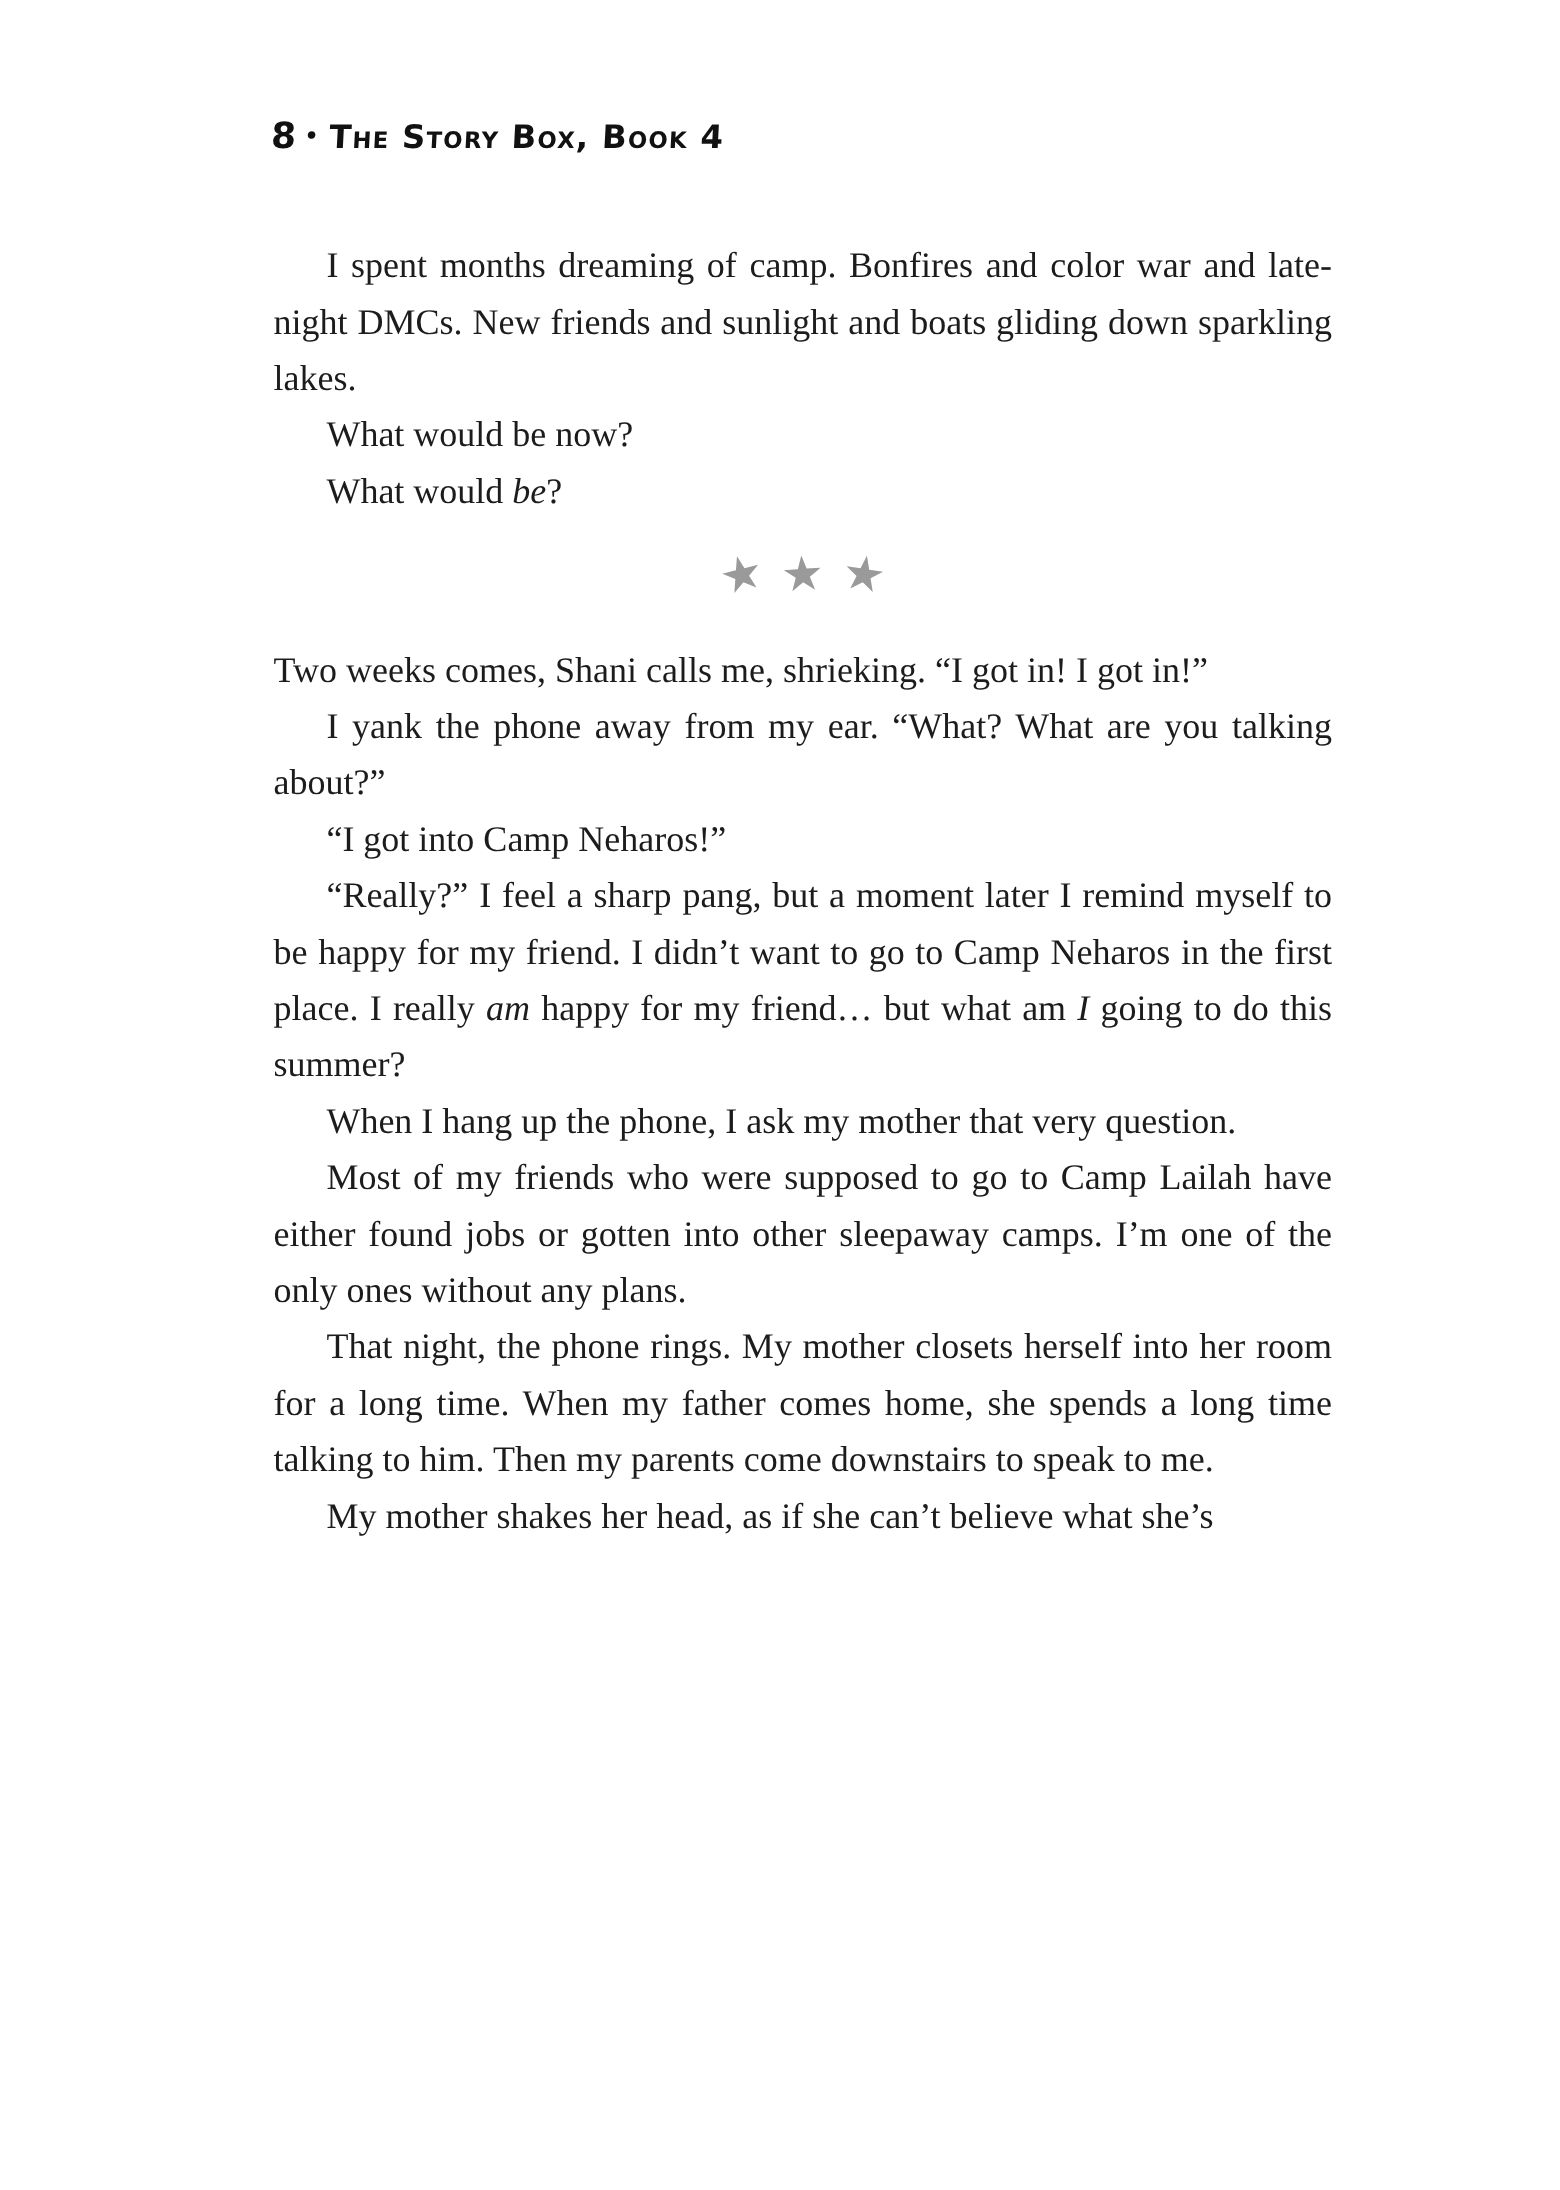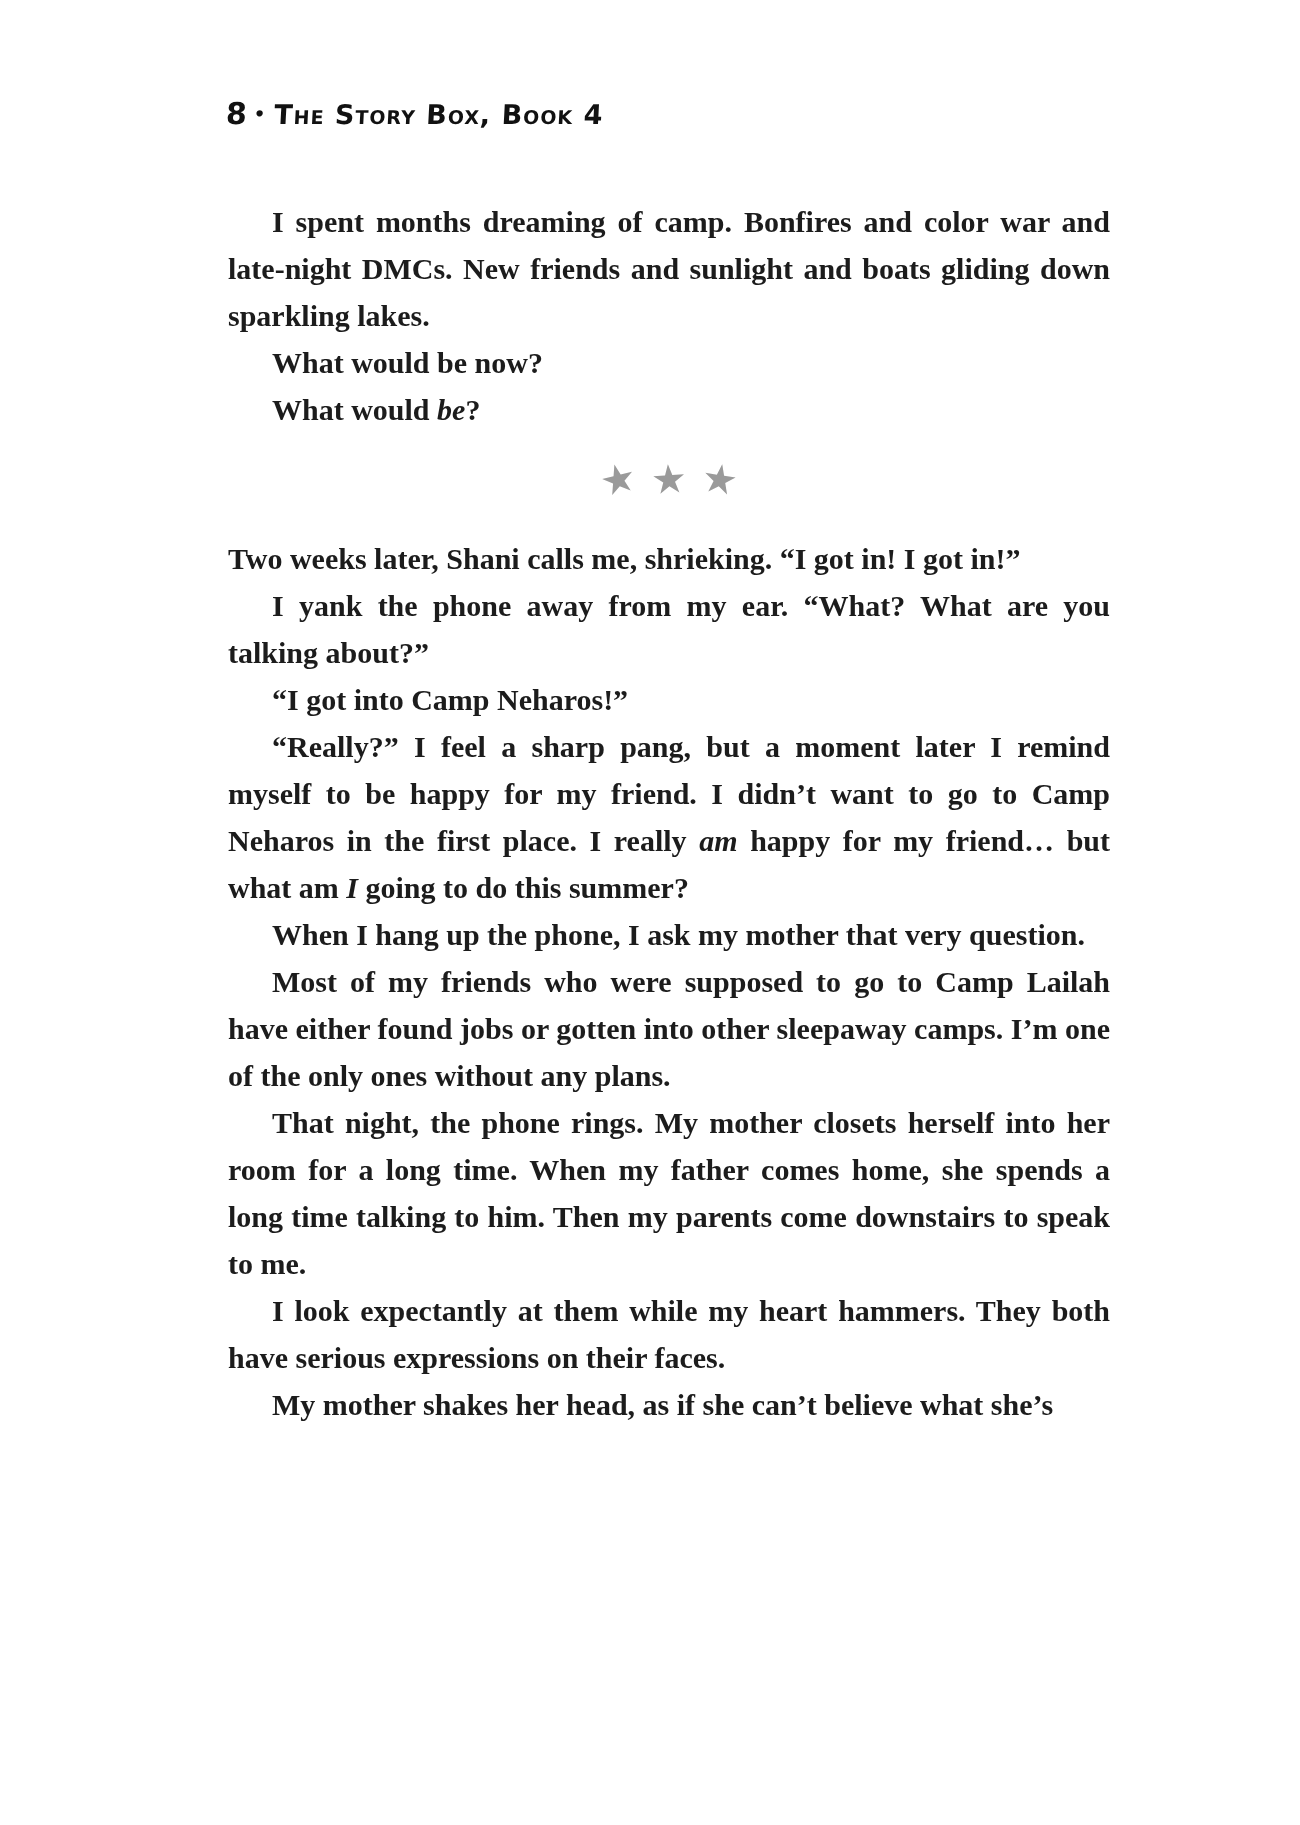--- a/index.html
+++ b/index.html
@@ -38,21 +38,20 @@
   }
   .content {
     position: absolute;
     left: 228px;
     top: 198px;
     width: 882px;
     color: #1c1c1c;
     font-size: 30px;
     line-height: 47px;
     text-align: justify;
-    font-weight: bold;
   }
   .para { margin: 0; }
   .para.indent { text-indent: 44px; }
   .it { font-style: italic; }
   .divider {
     height: 56px;
     margin: 18px 0 28px 0;
     text-align: center;
     line-height: 56px;
   }
@@ -83,25 +82,24 @@
         <p class="para indent"><span>What would </span><span class="it">be</span><span>?</span></p>
       </div>
 
     <div class="divider">
       <span class="star s1" style="color: rgb(154, 154, 154);">★</span>
       <span class="star s2" style="color: rgb(154, 154, 154);">★</span>
       <span class="star s3" style="color: rgb(154, 154, 154);">★</span>
     </div>
 
     <div class="section">
-        <p class="para"><span>Two weeks later, Shani calls me, shrieking. “I got in! I got in!”</span></p>
+        <p class="para"><span>Two weeks comes, Shani calls me, shrieking. “I got in! I got in!”</span></p>
         <p class="para indent"><span>I yank the phone away from my ear. “What? What are you talking about?”</span></p>
         <p class="para indent"><span>“I got into Camp Neharos!”</span></p>
         <p class="para indent"><span>“Really?” I feel a sharp pang, but a moment later I remind myself to be happy for my friend. I didn’t want to go to Camp Neharos in the first place. I really </span><span class="it">am</span><span> happy for my friend… but what am </span><span class="it">I</span><span> going to do this summer?</span></p>
         <p class="para indent"><span>When I hang up the phone, I ask my mother that very question.</span></p>
         <p class="para indent"><span>Most of my friends who were supposed to go to Camp Lailah have either found jobs or gotten into other sleepaway camps. I’m one of the only ones without any plans.</span></p>
         <p class="para indent"><span>That night, the phone rings. My mother closets herself into her room for a long time. When my father comes home, she spends a long time talking to him. Then my parents come downstairs to speak to me.</span></p>
-        <p class="para indent"><span>I look expectantly at them while my heart hammers. They both have serious expressions on their faces.</span></p>
         <p class="para indent"><span>My mother shakes her head, as if she can’t believe what she’s</span></p>
       </div>
   </div>
 
 </div>
 
 </body></html>

